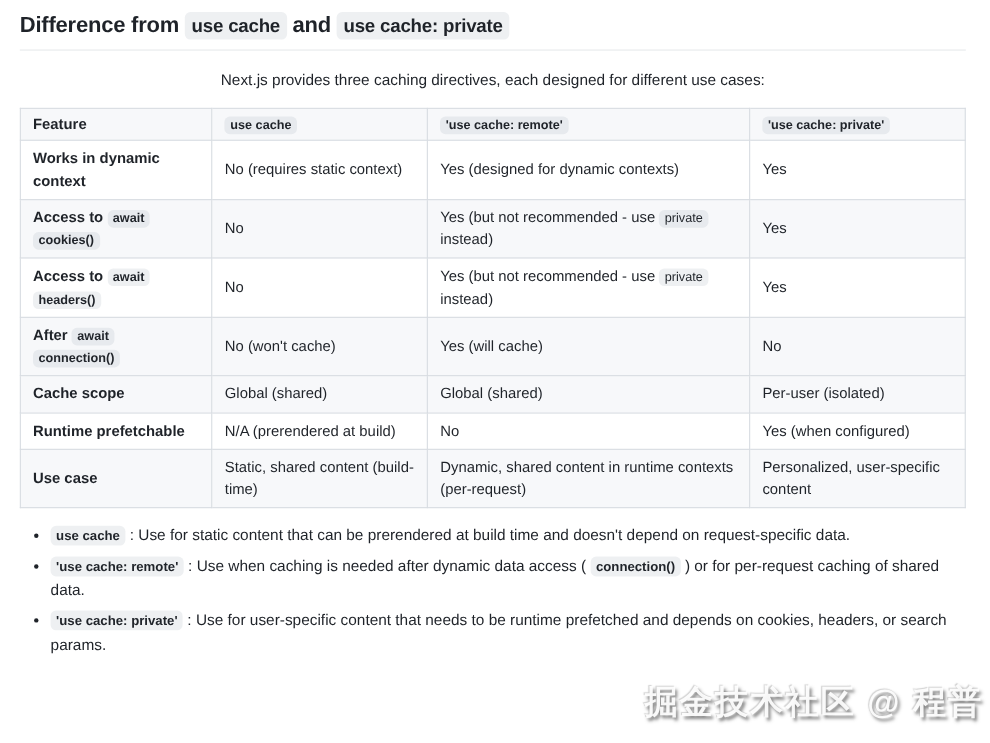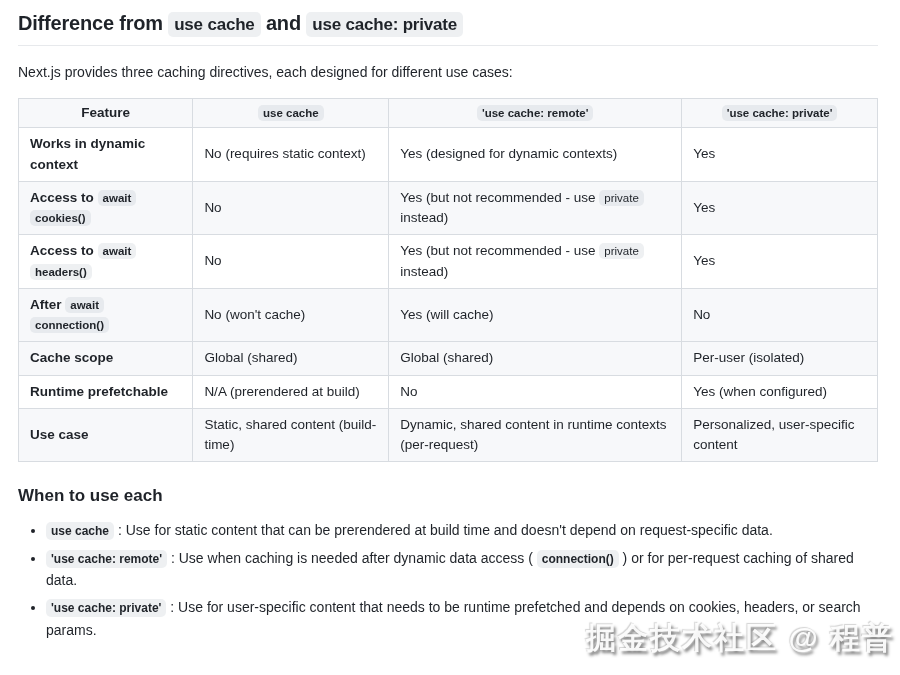--- a/index.html
+++ b/index.html
@@ -21,38 +21,37 @@
   }
   code {
     font-family: Liberation Sans, sans-serif;
     background: rgba(172,180,190,0.20);
     border-radius: 5px;
     padding: 2px 5px;
     font-size: 0.85em;
   }
   h1.title code { font-size: 17px; font-weight: 700; padding: 3px 6px; }
 
-  p.intro { font-size: 14px; line-height: 20px; margin: 16px 0 0 0; }
+  p.intro { font-size: 14px; line-height: 20px; margin: 16px 0 0 0; text-align: center; }
 
   table.cmp {
     width: 100%;
     border-collapse: collapse;
     margin-top: 16px;
     font-size: 13.5px;
   }
   .cmp th, .cmp td {
     border: 1px solid #d8dce1;
     padding: 6px 11px;
     line-height: 1.5;
     vertical-align: middle;
     text-align: left;
   }
   .cmp thead th {
     background: #f7f8fa;
-    text-align: center;
     font-weight: 700;
     padding: 4px 11px;
   }
   .cmp tr.alt td { background: #f7f8fa; }
   .cmp td.feature { font-weight: 700; }
   .cmp code { font-size: 11.5px; padding: 2px 5px; }
   .cmp td.feature code, .cmp thead th code { font-weight: 700; }
 
   h2.sub { font-size: 17px; font-weight: 700; margin: 24px 0 0 0; }
 
@@ -139,21 +138,20 @@
       </tr>
       <tr class="alt">
         <td class="feature">Use case</td>
         <td>Static, shared content (build-time)</td>
         <td>Dynamic, shared content in runtime contexts (per-request)</td>
         <td>Personalized, user-specific content</td>
       </tr>
     </tbody>
   </table>
 
-  <h2 class="sub">When to use each</h2>
 
   <ul class="usage">
     <li><code>use cache</code> : Use for static content that can be prerendered at build time and doesn't depend on request-specific data.</li>
     <li><code>'use cache: remote'</code> : Use when caching is needed after dynamic data access ( <code>connection()</code> ) or for per-request caching of shared data.</li>
     <li><code>'use cache: private'</code> : Use for user-specific content that needs to be runtime prefetched and depends on cookies, headers, or search params.</li>
   </ul>
 
 </div>
 
 <div class="watermark">掘金技术社区 @ 程普</div>

